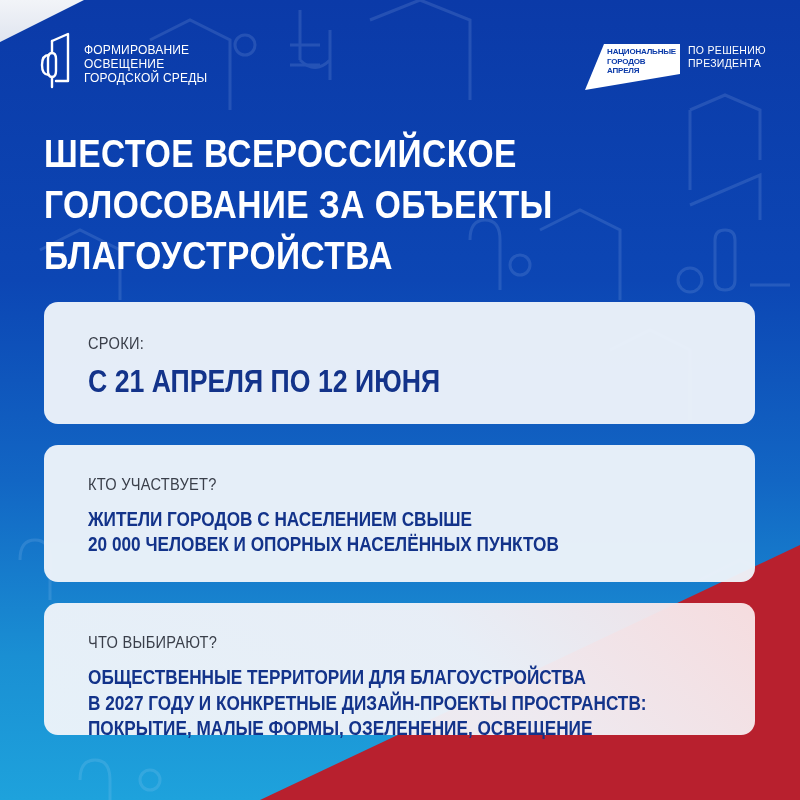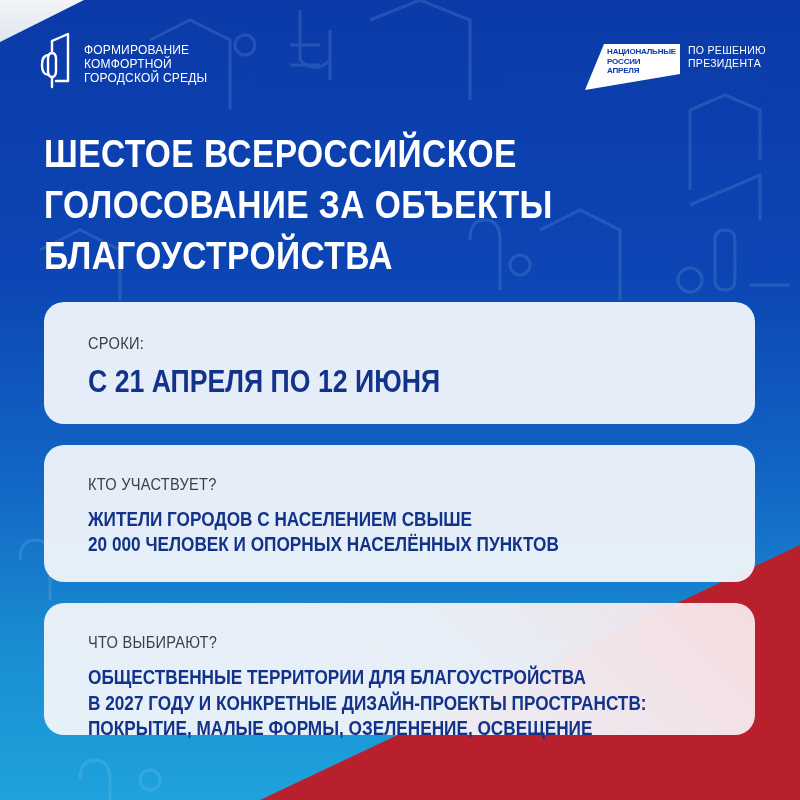--- a/index.html
+++ b/index.html
@@ -26,21 +26,21 @@
   .logo-left { position:absolute; left:38px; top:31px; display:flex; align-items:flex-start; }
   .logo-left svg { width:34px; height:58px; }
   .logo-left .txt { margin-left:12px; margin-top:12px; color:#fff; font-size:12px; line-height:14px; letter-spacing:0.2px; }
   .logo-left .txt .b { font-weight:normal; }
   .logo-right { position:absolute; left:585px; top:44px; display:flex; align-items:flex-start; }
   .np-badge { position:relative; width:95px; height:46px; }
   .np-badge .shape { position:absolute; inset:0; background:#fff; clip-path: polygon(20% 0, 100% 0, 100% 65%, 0 100%); }
   .np-badge .np-text { position:absolute; right:4px; top:3px; text-align:left; color:#0b3aa8; font-weight:bold; font-size:8px; line-height:9.5px; letter-spacing:-0.2px; }
   .president { margin-left:8px; color:#fff; font-size:10.5px; line-height:13px; letter-spacing:0.3px; }
   .title { position:absolute; left:44px; top:128px; color:#fff; font-weight:bold; font-size:39px; line-height:51px; letter-spacing:0.5px; transform:scaleX(0.86); transform-origin:left top; white-space:nowrap; }
-  .card { position:absolute; left:44px; width:711px; background:rgba(238,244,250,0.96); border-radius:20px; }
+  .card { position:absolute; left:44px; width:711px; background:rgba(238,244,250,0.96); border-radius:14px; }
   .card.c3 { background:linear-gradient(225deg, rgba(248,228,230,0.96) 0%, rgba(240,242,248,0.96) 40%, rgba(238,244,250,0.96) 100%); }
   .card .label { position:absolute; left:44px; color:#3a3f4a; font-size:17px; letter-spacing:0.3px; transform:scaleX(0.86); transform-origin:left top; white-space:nowrap; }
   .card .value { position:absolute; left:44px; color:#13338a; font-weight:bold; white-space:nowrap; transform:scaleX(0.86); transform-origin:left top; }
   .c1 { top:302px; height:122px; }
   .c1 .label { top:32px; }
   .c1 .value { top:62px; font-size:31px; line-height:36px; }
   .c2 { top:445px; height:137px; }
   .c2 .label { top:30px; }
   .c2 .value { top:62px; font-size:20px; line-height:25px; }
   .c3 { top:603px; height:132px; }
@@ -81,31 +81,31 @@
   <div class="logo-left">
     <svg viewBox="0 0 34 58" fill="none" stroke="#fff" stroke-width="2.4" stroke-linejoin="round" stroke-linecap="round">
       <path d="M14 10 L30 3 L30 50 L18 50"></path>
       <path d="M14 10 L14 22"></path>
       <path d="M11 24 Q4 24 4 34 Q4 44 11 44"></path>
       <path d="M14 22 Q10 22 10 28 L10 40 Q10 46 14 46 Q18 46 18 40 L18 28 Q18 22 14 22"></path>
       <path d="M14 46 L14 56"></path>
     </svg>
     <div class="txt">
       <div>ФОРМИРОВАНИЕ</div>
-      <div>КОМФОРТНОЙ</div>
+      <div>ОСВЕЩЕНИЕ</div>
       <div class="b">ГОРОДСКОЙ СРЕДЫ</div>
     </div>
   </div>
 
   <div class="logo-right">
     <div class="np-badge">
       <div class="shape"></div>
       <div class="np-text">
         <div>НАЦИОНАЛЬНЫЕ</div>
-        <div>РОССИИ</div>
+        <div>ГОРОДОВ</div>
         <div>АПРЕЛЯ</div>
       </div>
     </div>
     <div class="president">
       <div>ПО РЕШЕНИЮ</div>
       <div>ПРЕЗИДЕНТА</div>
     </div>
   </div>
 
   <div class="title">

